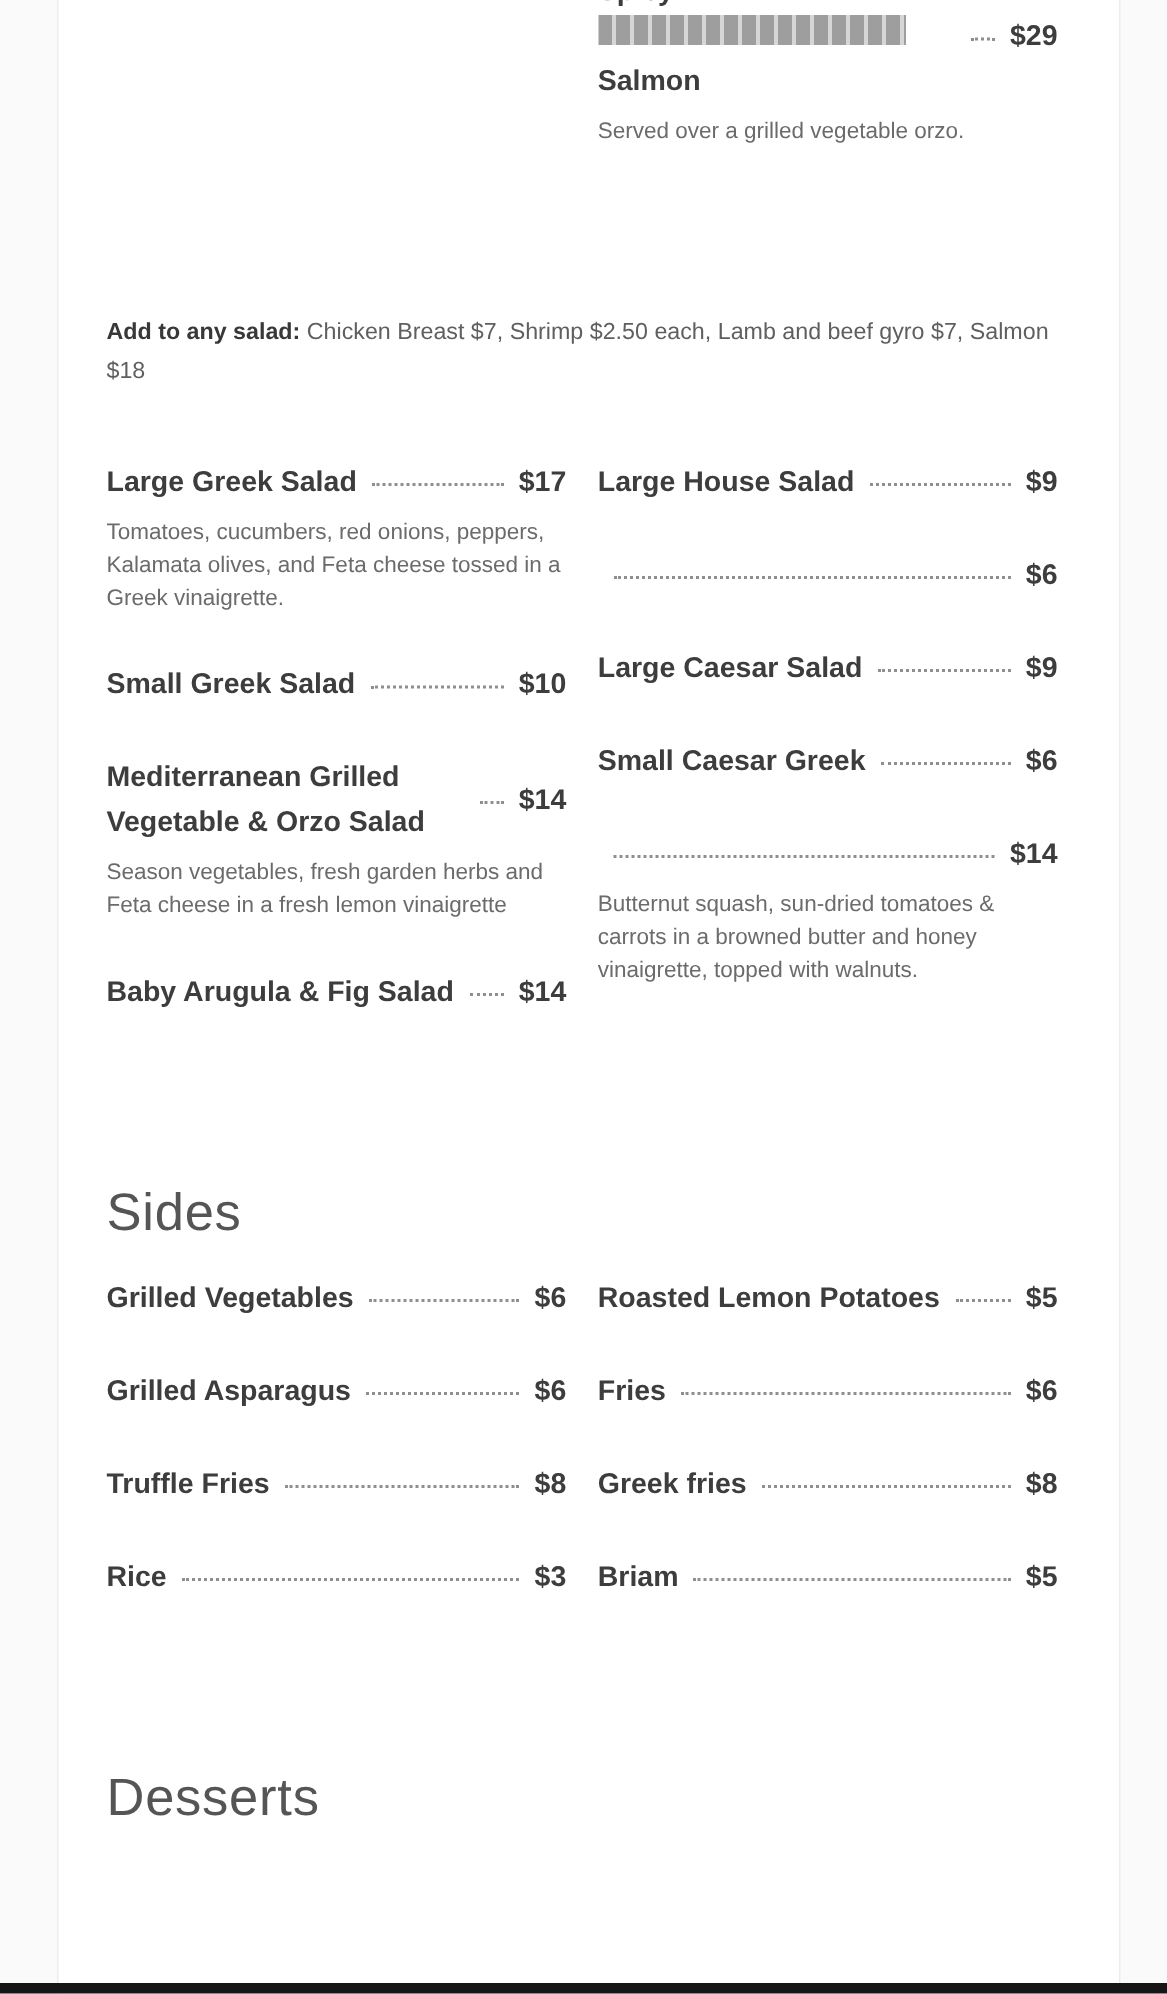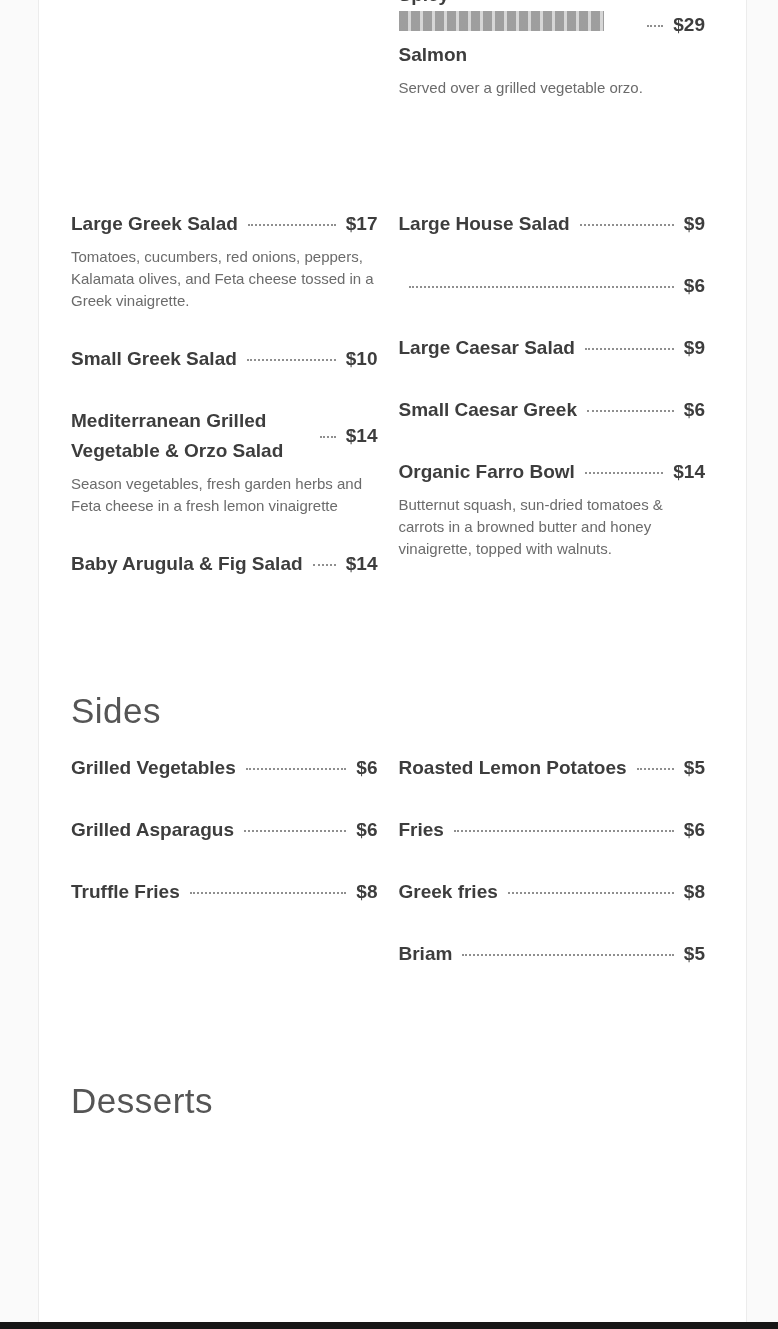--- a/index.html
+++ b/index.html
@@ -111,20 +111,21 @@
           <div>Salmon</div>
         </div>
         <div class="leader"></div>
         <div class="menu-item-price">$29</div>
       </div>
       <div class="menu-item-desc">Served over a grilled vegetable orzo.</div>
     </div>
   </div>
 
   <div class="section">
+    <div class="note"><span class="note-label">Add to any salad:</span><span> Chicken Breast $7, Shrimp $2.50 each, Lamb and beef gyro $7, Salmon $18</span></div>
     <div class="cols">
       <div>
         <div class="menu-item">
           <div class="menu-row">
             <div class="menu-item-name">Large Greek Salad</div>
             <div class="leader"></div>
             <div class="menu-item-price">$17</div>
           </div>
           <div class="menu-item-desc">Tomatoes, cucumbers, red onions, peppers, Kalamata olives, and Feta cheese tossed in a Greek vinaigrette.</div>
         </div>
@@ -174,21 +175,20 @@
         </div>
         <div class="menu-item">
           <div class="menu-row">
             <div class="menu-item-name">Small Caesar Greek</div>
             <div class="leader"></div>
             <div class="menu-item-price">$6</div>
           </div>
         </div>
         <div class="menu-item">
           <div class="menu-row">
-            <div class="menu-item-name">Organic Farro Bowl</div>
             <div class="leader"></div>
             <div class="menu-item-price">$14</div>
           </div>
           <div class="menu-item-desc">Butternut squash, sun-dried tomatoes &amp; carrots in a browned butter and honey vinaigrette, topped with walnuts.</div>
         </div>
       </div>
     </div>
   </div>
 
   <div class="section">
@@ -209,20 +209,27 @@
             <div class="menu-item-price">$6</div>
           </div>
         </div>
         <div class="menu-item">
           <div class="menu-row">
             <div class="menu-item-name">Truffle Fries</div>
             <div class="leader"></div>
             <div class="menu-item-price">$8</div>
           </div>
         </div>
+        <div class="menu-item">
+          <div class="menu-row">
+            <div class="menu-item-name">Rice</div>
+            <div class="leader"></div>
+            <div class="menu-item-price">$3</div>
+          </div>
+        </div>
       </div>
       <div>
         <div class="menu-item">
           <div class="menu-row">
             <div class="menu-item-name">Roasted Lemon Potatoes</div>
             <div class="leader"></div>
             <div class="menu-item-price">$5</div>
           </div>
         </div>
         <div class="menu-item">

